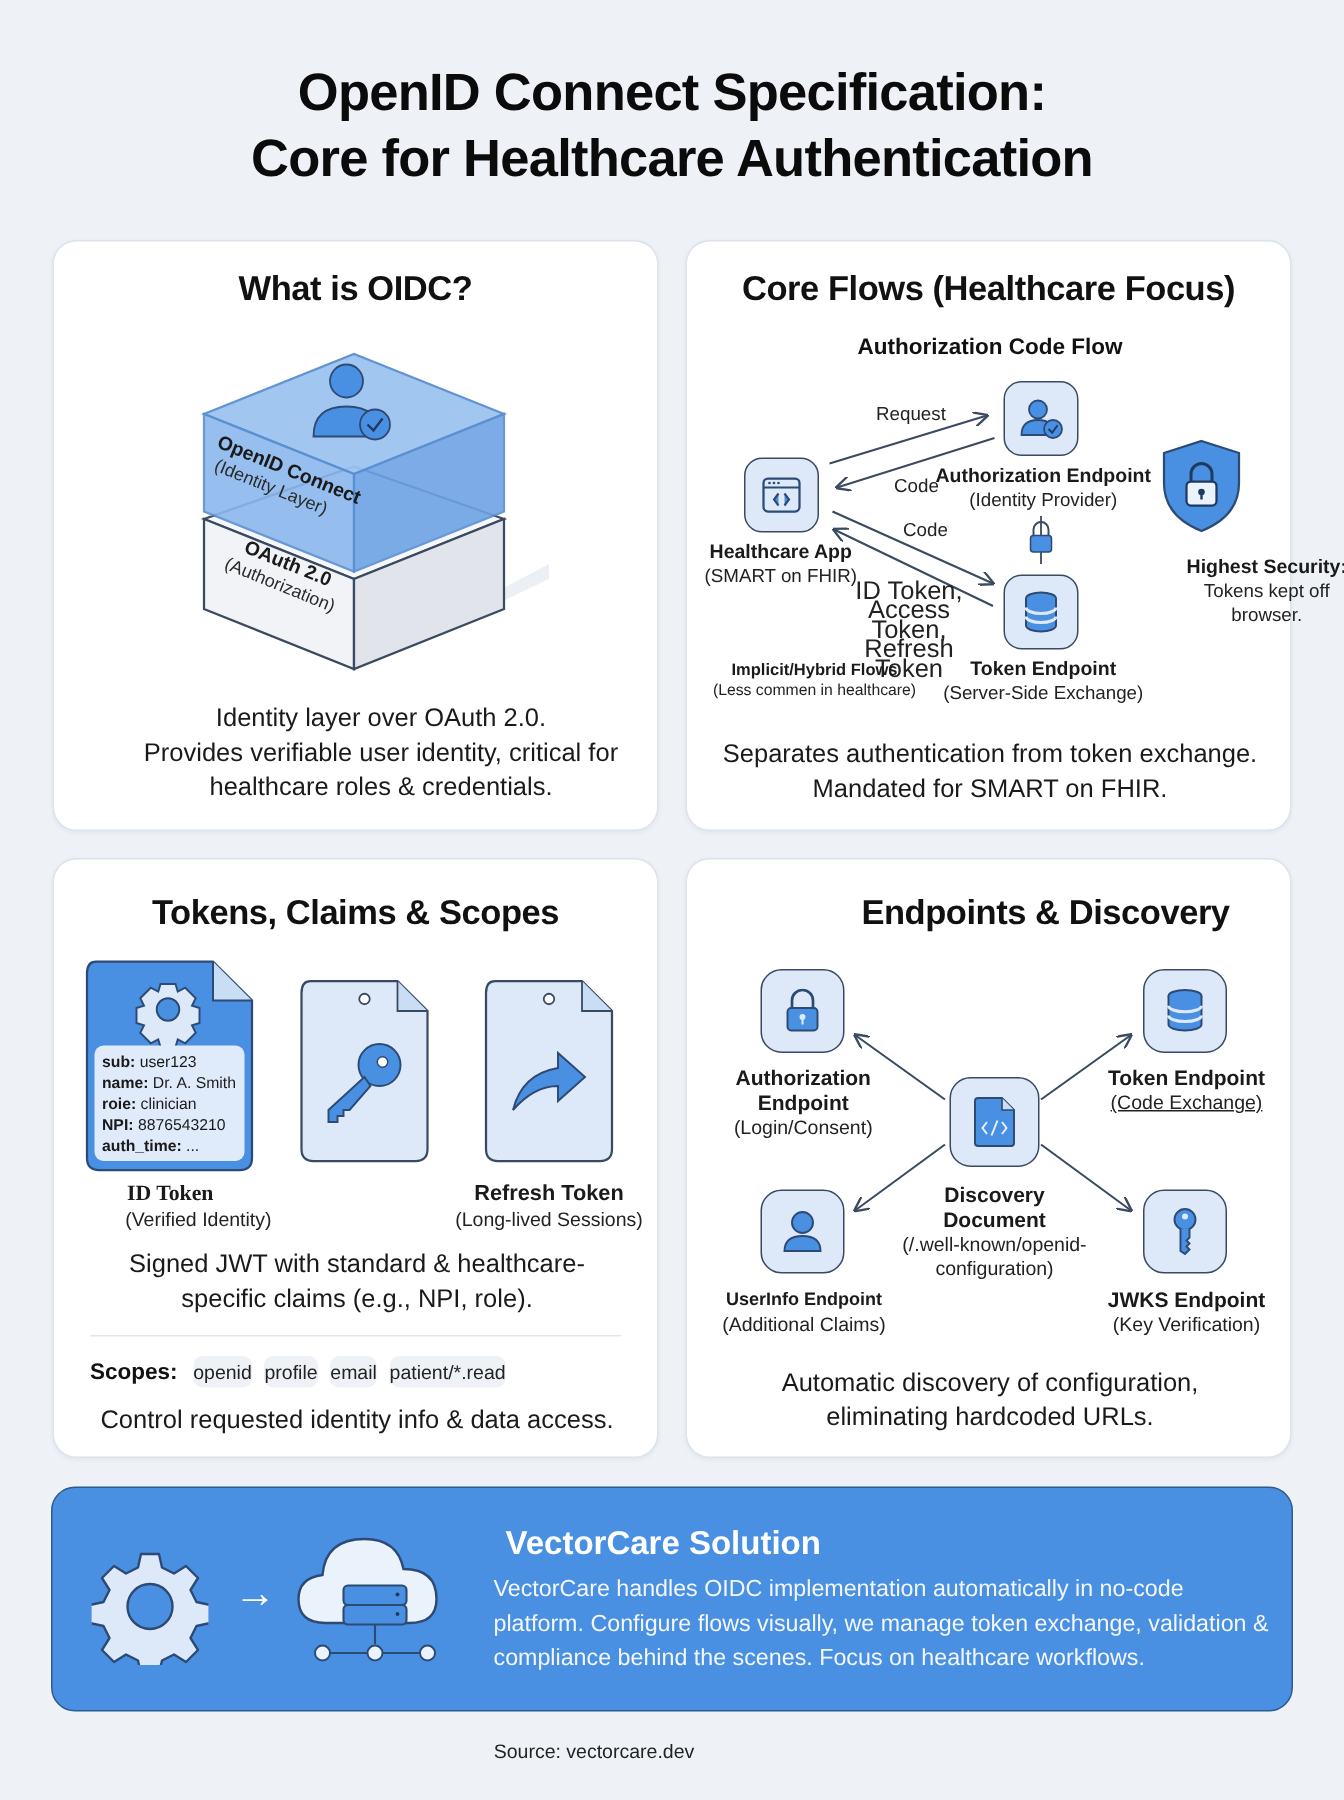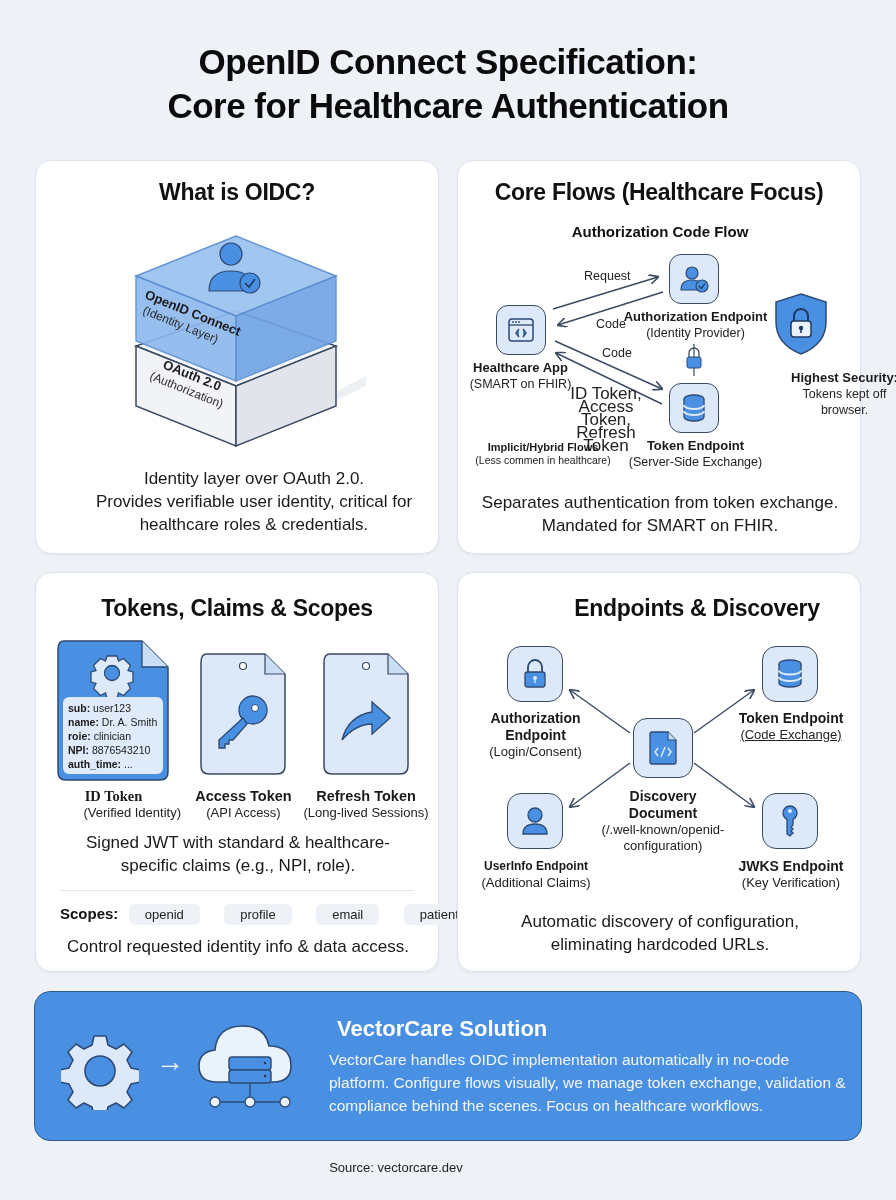--- a/index.html
+++ b/index.html
@@ -31,21 +31,21 @@
   .lbl-b { font-weight: 700; font-size: 13px; color: #1a1a1a; line-height: 16px; }
   .lbl-n { font-size: 12.5px; color: #222; line-height: 16px; }
   .iconbox {
     position: absolute; width: 50px; height: 50px; border-radius: 12px;
     background: #dde9f8; border: 1.5px solid #3a4a60;
     display: flex; align-items: center; justify-content: center;
   }
   .iconbox.lg { width: 56px; height: 56px; border-radius: 14px; }
   .chip {
     display: inline-block; background: #eef1f5; border-radius: 6px;
-    padding: 3px 16px; font-size: 13px; color: #222; margin-right: 20px;
+    padding: 3px 0; font-size: 13px; color: #222; margin-right: 4px;
   }
   .banner {
     position: absolute; left: 34px; top: 991px; width: 828px; height: 150px;
     background: #4a90e2; border: 1.5px solid #2f5a8c; border-radius: 16px;
   }
   .banner h3 {
     position: absolute; left: 302px; top: 24px; color: #fff; font-size: 22px; font-weight: 700;
   }
   .banner p {
     position: absolute; left: 294px; top: 56px; width: 520px; color: #f3f7fc;
@@ -224,24 +224,20 @@
   <svg class="abs" style="left:286px; top:79px;" width="88" height="124" viewBox="0 0 88 124">
     <path d="M8,2 H66 L86,22 V114 Q86,122 78,122 H10 Q2,122 2,114 V10 Q2,2 8,2 Z" fill="#dde9f8" stroke="#3a4a60" stroke-width="1.5"></path>
     <path d="M66,2 V22 H86" fill="#c9ddf5" stroke="#3a4a60" stroke-width="1.2"></path>
     <circle cx="44" cy="14" r="3.5" fill="#fff" stroke="#3a4a60" stroke-width="1.2"></circle>
     <path d="M20,88 Q26,64 50,60 L50,50 L68,66 L50,82 L50,72 Q34,72 20,88 Z" fill="#4a90e2" stroke="#2c4a74" stroke-width="1.3"></path>
   </svg>
 
   <div class="abs center" style="left:10px; top:215px; width:135px;">
     <div class="lbl-b" style="font-size:14.5px; line-height:17px;font-family:Liberation Serif, serif;">ID Token</div>
     <div class="lbl-n" style="font-size:13px;text-align:right;">(Verified Identity)</div>
-  </div>
-  <div class="abs center" style="left:140px; top:215px; width:135px;">
-    <div class="lbl-b" style="font-size:14.5px; line-height:17px;">Access Token</div>
-    <div class="lbl-n" style="font-size:13px;">(API Access)</div>
   </div>
   <div class="abs center" style="left:260px; top:215px; width:140px;">
     <div class="lbl-b" style="font-size:14.5px; line-height:17px;">Refresh Token</div>
     <div class="lbl-n" style="font-size:13px;">(Long-lived Sessions)</div>
   </div>
 
   <div class="desc abs" style="left:0; width:404px; top:258px;">
     <div>Signed JWT with standard &amp; healthcare-</div>
     <div>specific claims (e.g., NPI, role).</div>
   </div>

